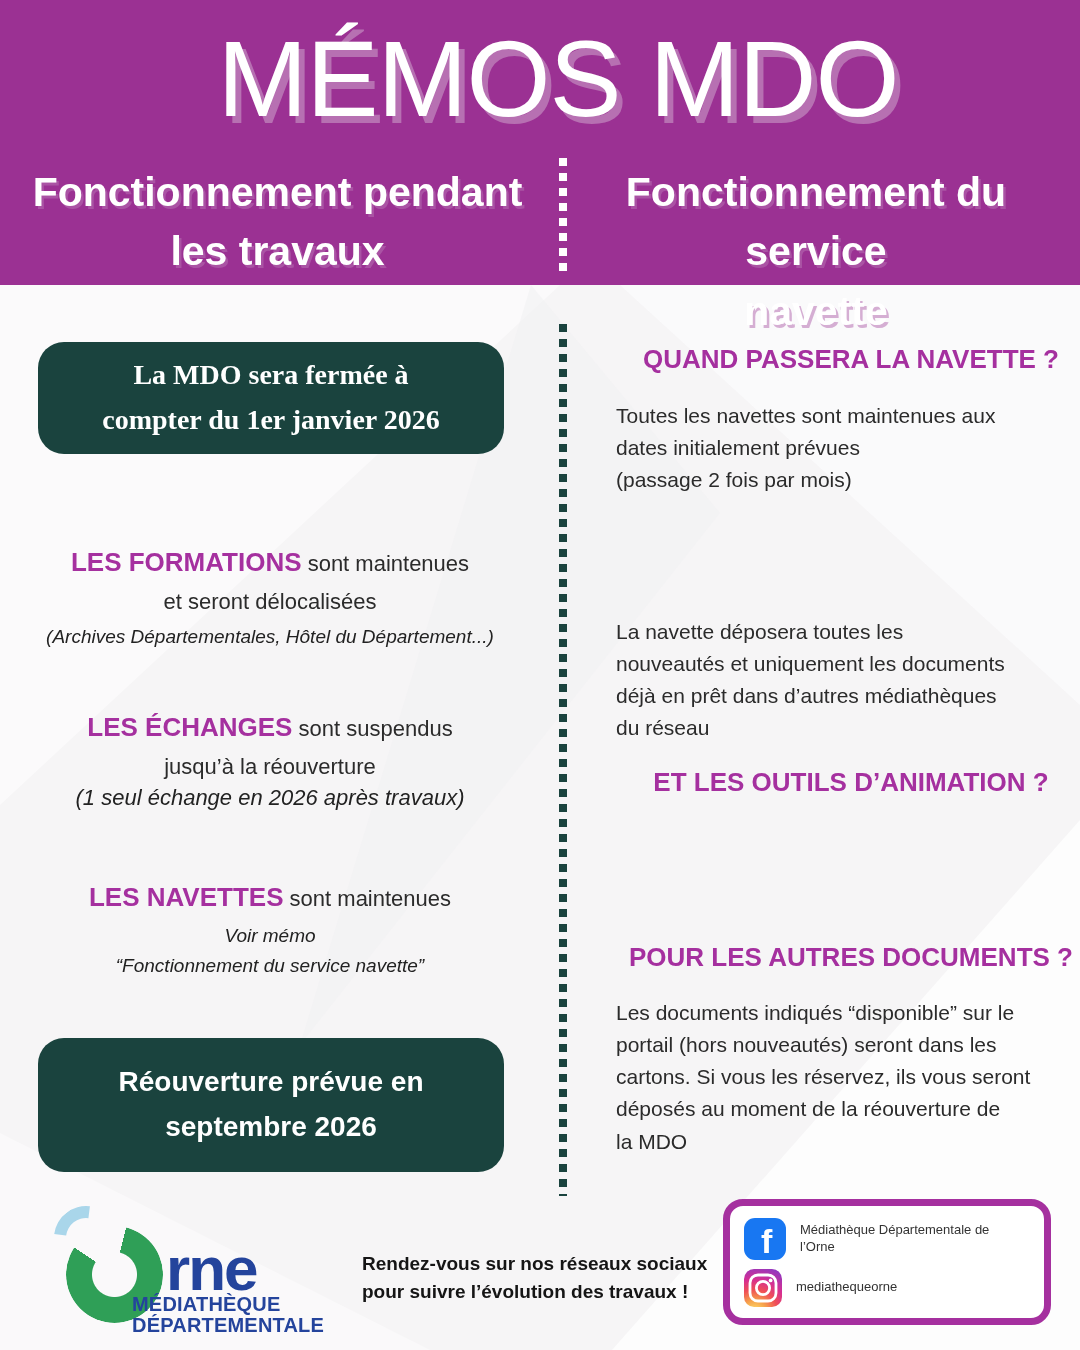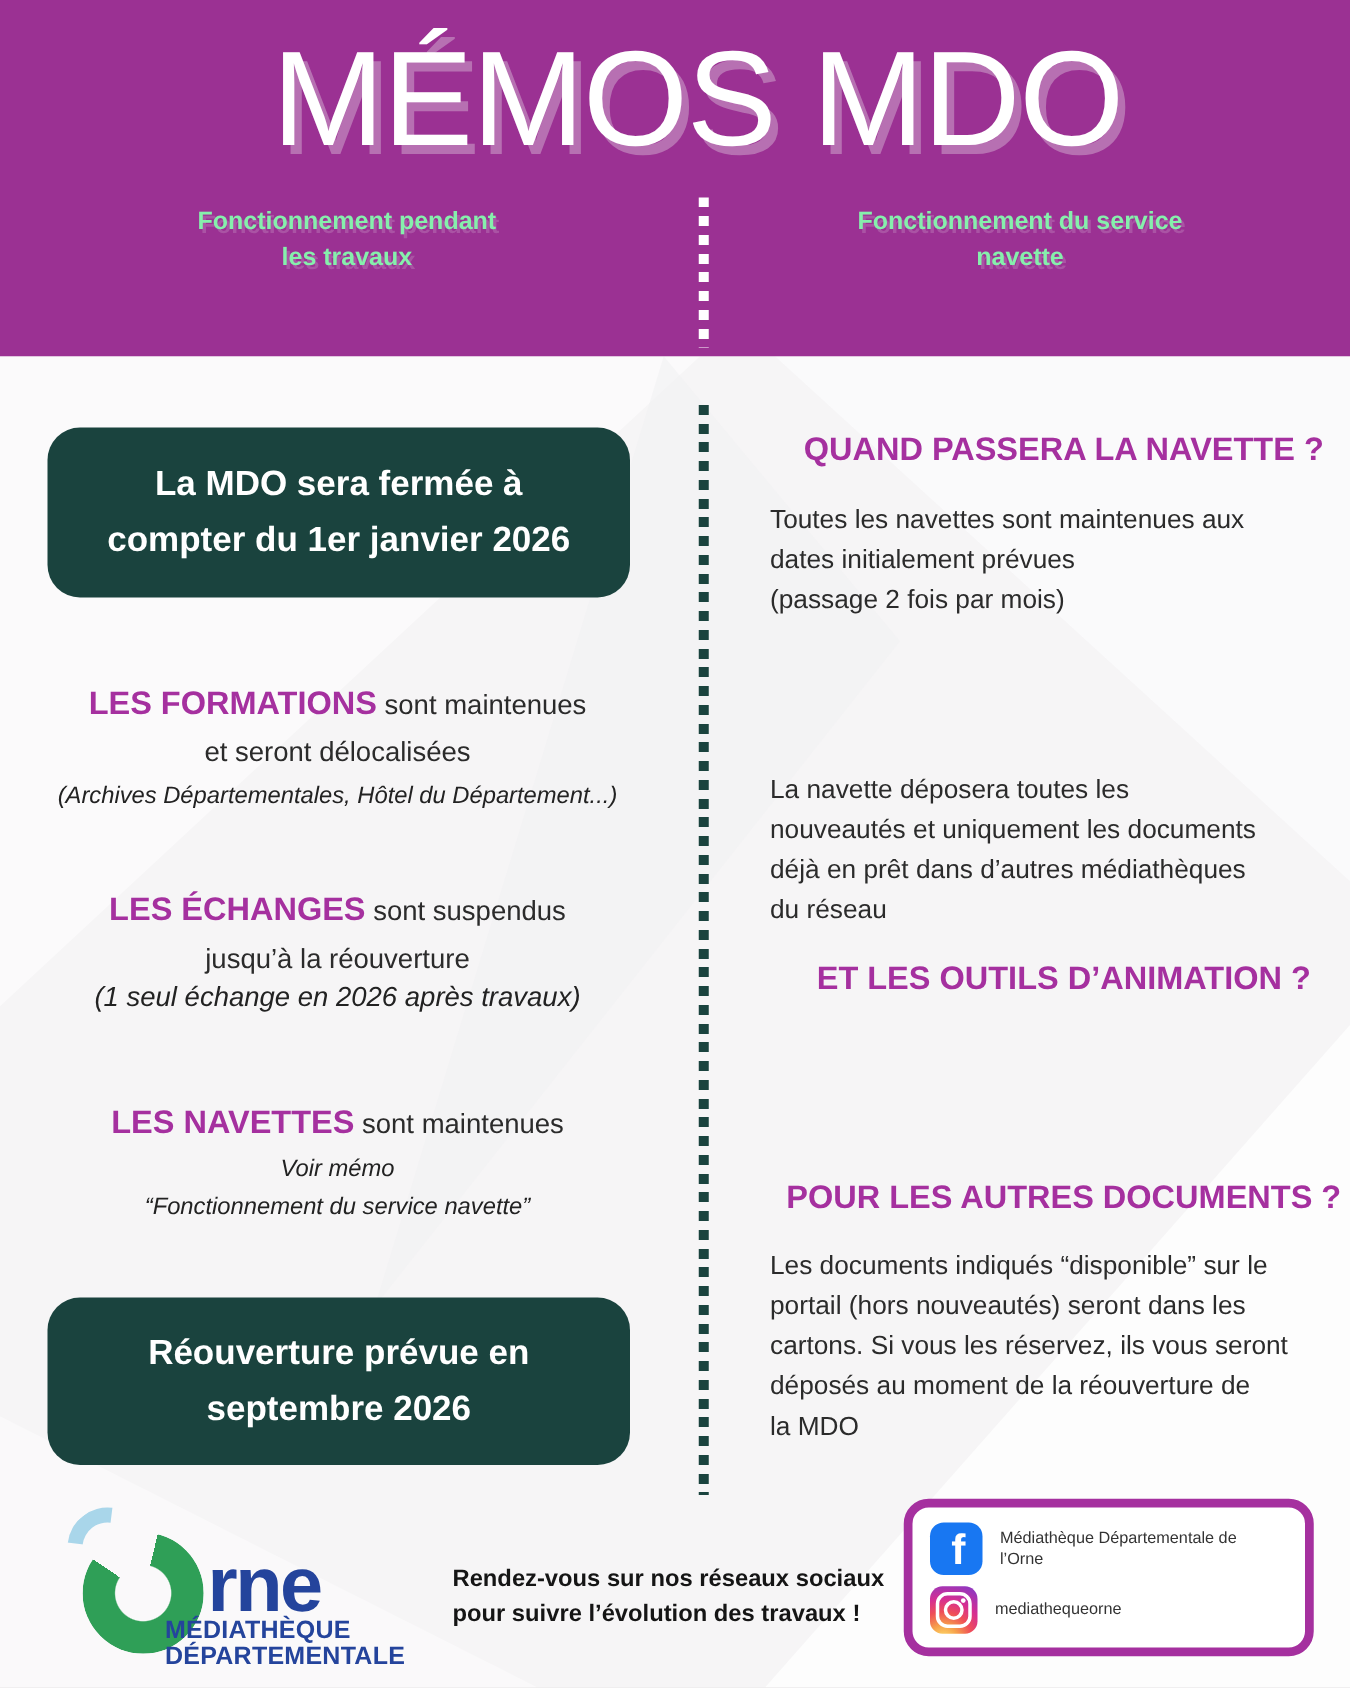--- a/index.html
+++ b/index.html
@@ -33,43 +33,43 @@
 
   
   .header{left:0;top:0;width:1080px;height:285px;background:var(--purple);}
   .title{
     left:18px;top:22px;width:1080px;text-align:center;
     font-size:108px;font-weight:400;line-height:1.05;color:#fff;
     letter-spacing:-1px;
     text-shadow:6px 7px 0 var(--purple-shadow);
   }
   .tab{
-    top:163px;text-align:center;color:#86efac;
-    font-size:20px;font-weight:700;line-height:1.45;
+    top:163px;text-align:center;color:#ffffff;
+    font-size:41px;font-weight:700;line-height:1.45;
     text-shadow:2.5px 3px 0 rgba(183,112,178,.55);
   }
   .tab-left{left:25px;width:505px;}
   .tab-right{left:577px;width:478px;}
   .vdots{width:8px;background-repeat:repeat-y;}
   .vdots-white{
     left:559px;top:158px;height:120px;
     background-image:repeating-linear-gradient(to bottom,#fff 0 8px,transparent 8px 15px);
   }
   .vdots-green{
     left:559px;top:324px;height:872px;
     background-image:repeating-linear-gradient(to bottom,var(--green-dark) 0 8px,transparent 8px 15px);
   }
 
   
   .banner{
     left:38px;width:466px;background:var(--green-dark);border-radius:26px;
     display:flex;align-items:center;justify-content:center;text-align:center;
     color:#fff;font-size:28px;font-weight:700;line-height:1.6;
   }
-  .banner1{top:342px;height:136px;}
+  .banner1{top:342px;height:112px;font-family:Liberation Serif, serif;}
   .banner2{top:1038px;height:134px;}
   .lcol{left:20px;width:500px;text-align:center;}
   .lead{color:var(--purple-bright);font-weight:700;font-size:26px;}
   .lbody{font-size:22px;line-height:1.6;color:var(--text-dark);}
   .lnote{font-style:italic;font-size:19px;line-height:1.6;color:#222;}
   .lnote-big{font-style:italic;font-size:22px;line-height:1.5;color:#222;}
 
   
   .rhead{
     left:588px;width:478px;text-align:center;color:var(--purple-bright);

